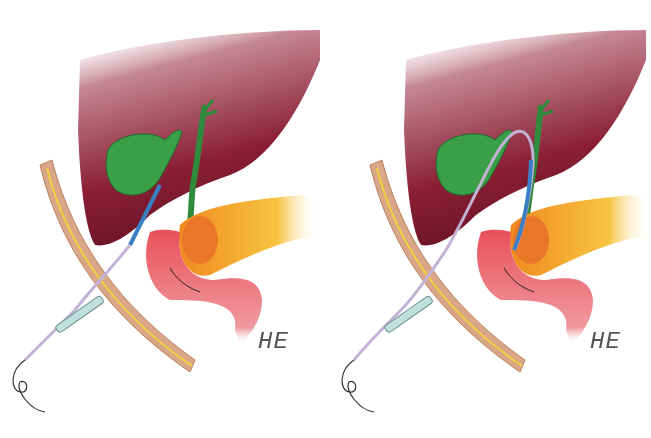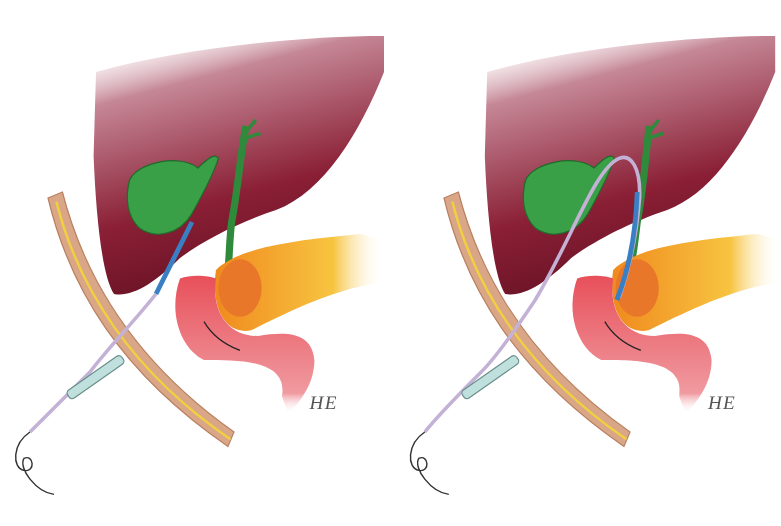--- a/index.html
+++ b/index.html
@@ -1,21 +1,21 @@
 <!DOCTYPE html>
 <html><head>
 <meta charset="utf-8">
 <style>
   html,body{margin:0;padding:0;background:#ffffff;}
   body{width:651px;height:438px;overflow:hidden;position:relative;font-family:"Liberation Sans",sans-serif;}
   .panel{position:absolute;top:0;width:325px;height:438px;}
   .panel.left{left:0;}
   .panel.right{left:326px;}
   svg{display:block;}
-  .sig{position:absolute;font-family:Liberation Serif, serif;font-style:italic;font-size:16px;color:#555;letter-spacing:1px;}
+  .sig{position:absolute;font-family:Liberation Mono, monospace;font-style:italic;font-size:24px;color:#555;letter-spacing:1px;}
 </style>
 </head>
 <body>
 
 <div class="panel left">
   <svg width="325" height="438" viewBox="0 0 325 438">
     <defs>
       <linearGradient id="liverL" x1="0" y1="0" x2="0.3" y2="1">
         <stop offset="0" stop-color="#ffffff" stop-opacity="0"></stop>
         <stop offset="0.25" stop-color="#c58796"></stop>

